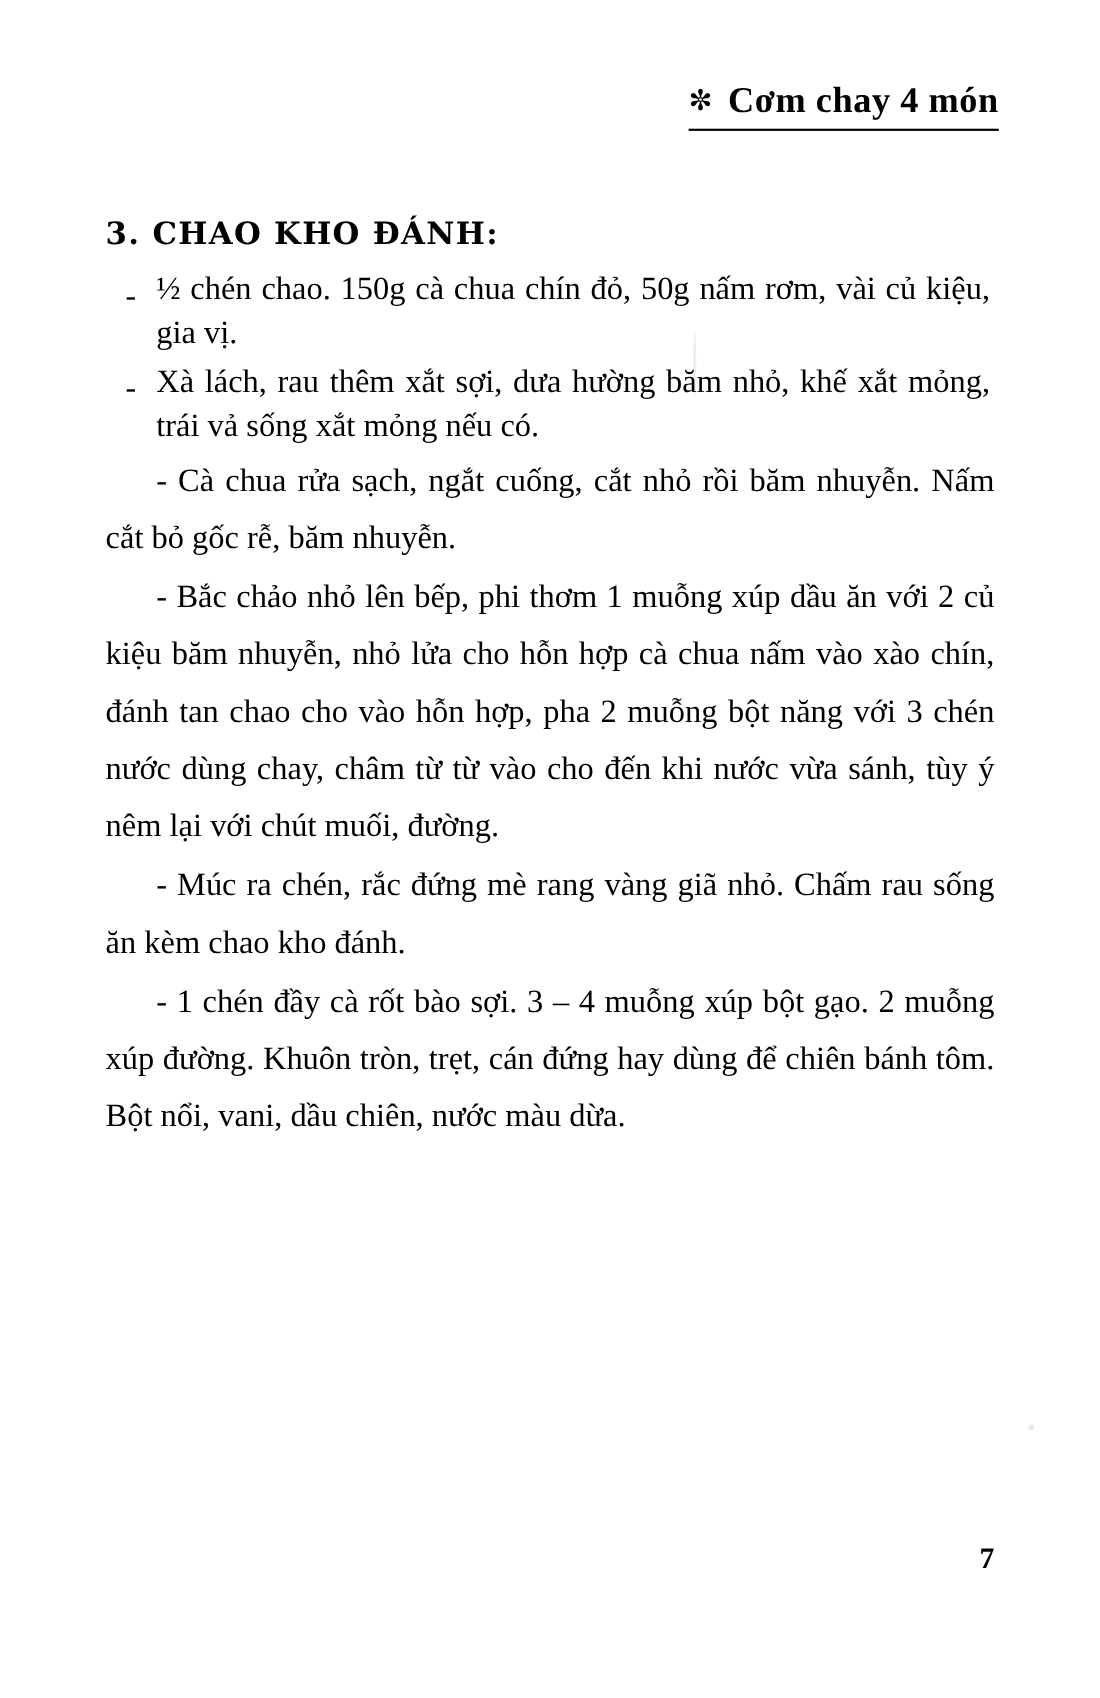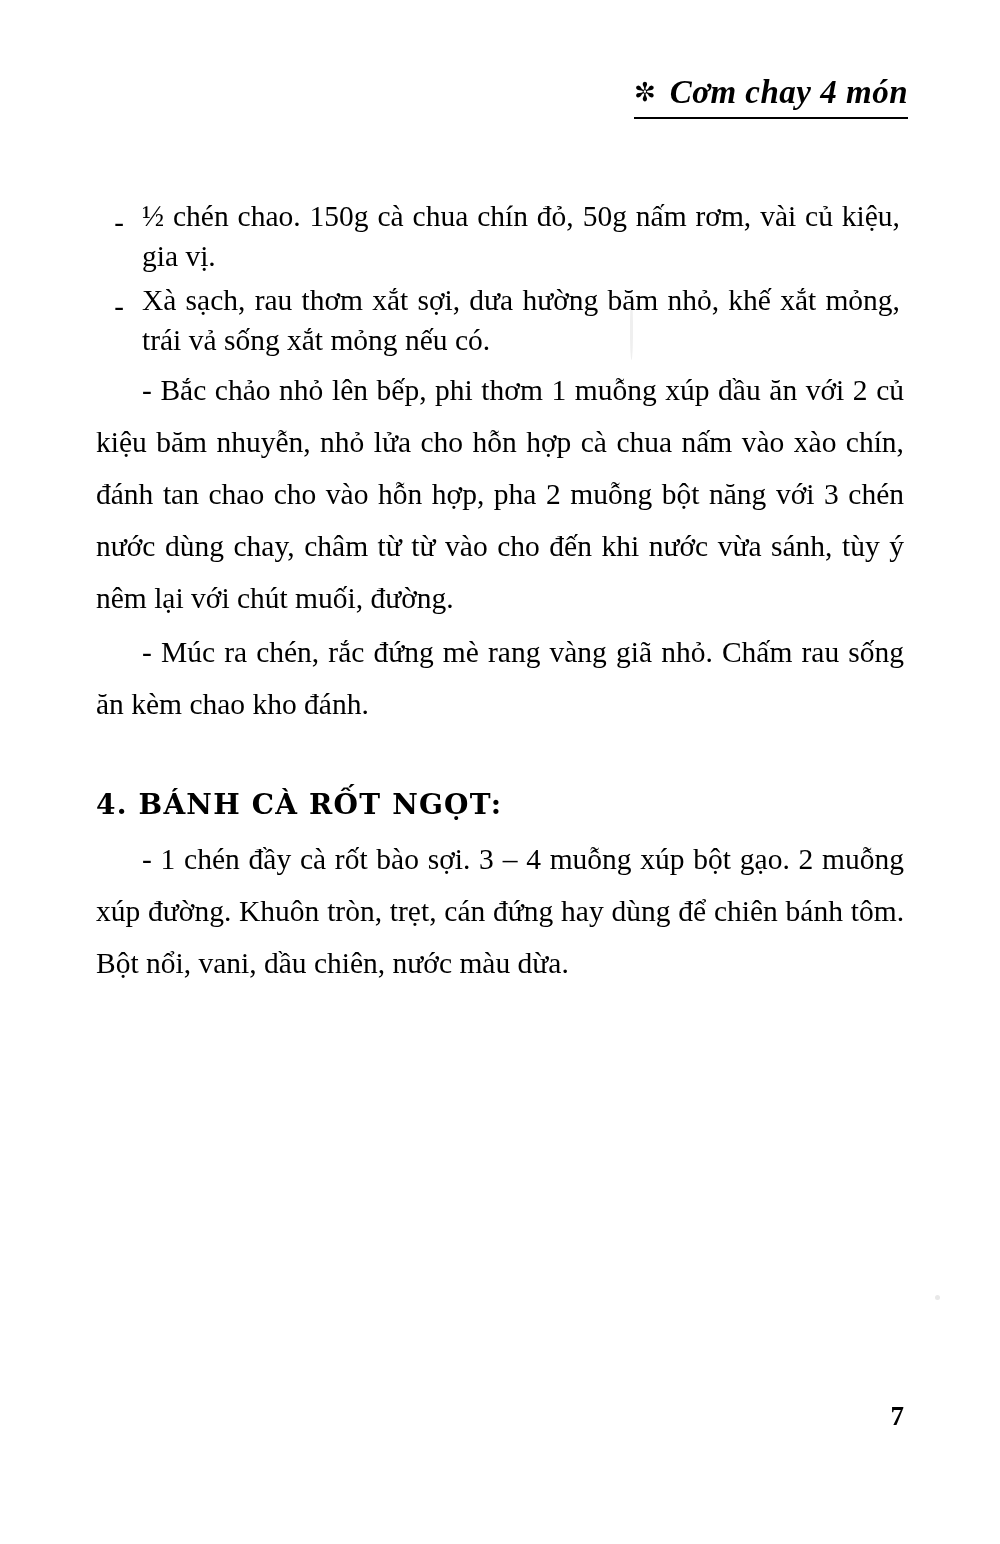--- a/index.html
+++ b/index.html
@@ -33,21 +33,20 @@
     border-bottom: 2px solid #000;
     padding-bottom: 6px;
   }
   .header-star {
     font-size: 26px;
     line-height: 1;
     transform: translateY(-2px);
   }
   .header-title {
     font-family: "Liberation Serif", serif;
-    font-style: italic;
     font-weight: bold;
     font-size: 33px;
     letter-spacing: 0.5px;
     white-space: nowrap;
   }
 
   
   .content {
     position: absolute;
     top: 196px;
@@ -132,35 +131,36 @@
   <div class="speck" style="left:630px; top:300px; width:3px; height:60px; background:#efefef;"></div>
   <div class="speck" style="left:935px; top:1295px; width:5px; height:5px;"></div>
 
   <div class="header">
     <span class="header-star">✼</span>
     <span class="header-title">Cơm chay 4 món</span>
   </div>
 
   <div class="content">
 
+    <h2 class="section-title">3. CHAO KHO ĐÁNH:</h2>
 
     <ul class="dash-list">
       <li>
         <span class="dash">-</span>
         <span class="li-text">½ chén chao. 150g cà chua chín đỏ, 50g nấm rơm, vài củ kiệu, gia vị.</span>
       </li>
       <li>
         <span class="dash">-</span>
-        <span class="li-text">Xà sạch, rau thơm xắt sợi, dưa hường băm nhỏ, khế xắt mỏng, trái vả sống xắt mỏng nếu có.</span>
+        <span class="li-text">Xà lách, rau thêm xắt sợi, dưa hường băm nhỏ, khế xắt mỏng, trái vả sống xắt mỏng nếu có.</span>
       </li>
     </ul>
 
+    <p class="para">- Cà chua rửa sạch, ngắt cuống, cắt nhỏ rồi băm nhuyễn. Nấm cắt bỏ gốc rễ, băm nhuyễn.</p>
     <p class="para">- Bắc chảo nhỏ lên bếp, phi thơm 1 muỗng xúp dầu ăn với 2 củ kiệu băm nhuyễn, nhỏ lửa cho hỗn hợp cà chua nấm vào xào chín, đánh tan chao cho vào hỗn hợp, pha 2 muỗng bột năng với 3 chén nước dùng chay, châm từ từ vào cho đến khi nước vừa sánh, tùy ý nêm lại với chút muối, đường.</p>
     <p class="para">- Múc ra chén, rắc đứng mè rang vàng giã nhỏ. Chấm rau sống ăn kèm chao kho đánh.</p>
 
-    <h2 class="section-title second">4. BÁNH CÀ RỐT NGỌT:</h2>
 
     <p class="para">- 1 chén đầy cà rốt bào sợi. 3 – 4 muỗng xúp bột gạo. 2 muỗng xúp đường. Khuôn tròn, trẹt, cán đứng hay dùng để chiên bánh tôm. Bột nổi, vani, dầu chiên, nước màu dừa.</p>
 
   </div>
 
   <div class="page-number">7</div>
 </div>
 
 </body></html>

